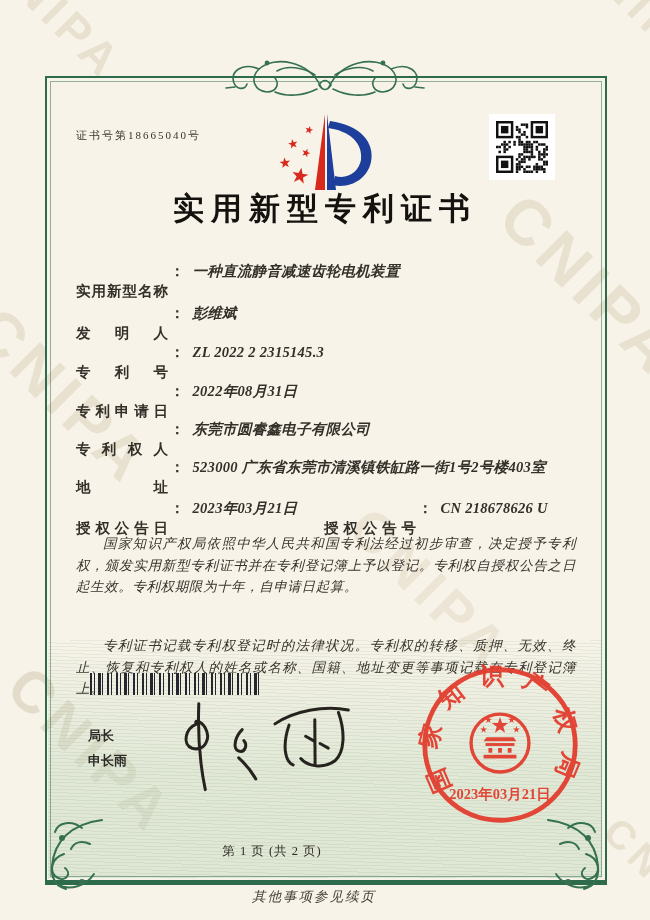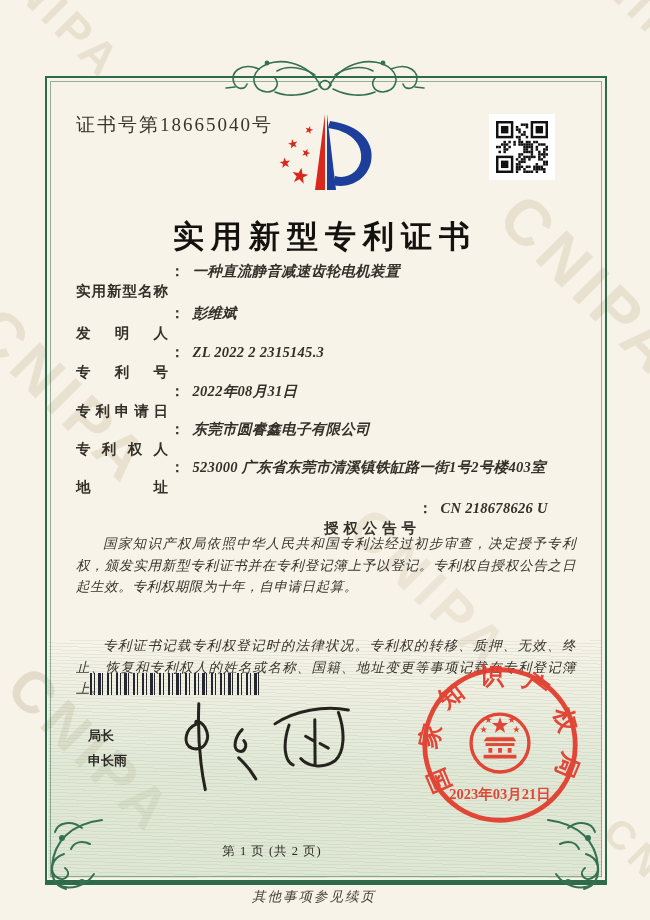--- a/index.html
+++ b/index.html
@@ -26,26 +26,26 @@
     border:1px solid rgba(46,107,76,.5);
   }
   .band{
     position:absolute;left:48px;top:640px;width:554px;height:238px;z-index:1;
     background:
       repeating-linear-gradient(1.5deg, rgba(90,130,100,.10) 0 1px, rgba(0,0,0,0) 1px 3.4px),
       linear-gradient(rgba(210,226,204,0) 0%, rgba(203,221,196,.5) 55%, rgba(203,221,196,.55) 100%);
   }
   .orn{position:absolute;z-index:2;}
   
-  .cert-no{position:absolute;left:76px;top:112px;font-size:19px;letter-spacing:2px;z-index:3;color:#3a342c;}
+  .cert-no{position:absolute;left:76px;top:128px;font-size:11px;letter-spacing:2px;z-index:3;color:#3a342c;}
   .logo{position:absolute;left:278px;top:110px;z-index:3;}
   .qr-pad{position:absolute;left:489px;top:114px;width:66px;height:66px;background:#fff;z-index:3;}
   .qr{position:absolute;left:7px;top:7px;}
   .title{
-    position:absolute;left:0;top:216px;width:650px;text-align:center;z-index:3;
+    position:absolute;left:0;top:188px;width:650px;text-align:center;z-index:3;
     font-size:31px;font-weight:700;letter-spacing:7px;color:#14120f;
   }
   .rows{position:absolute;left:76px;top:262px;width:510px;z-index:3;}
   .row{position:absolute;left:0;white-space:nowrap;font-size:14.5px;font-weight:600;color:#33302a;}
   .row .lab{display:inline-block;width:92px;text-align:justify;text-align-last:justify;vertical-align:top;margin-top:20px;}
   .row .col{display:inline-block;margin:0 2px 0 2px;}
   .row .val{display:inline-block;margin-left:6px;letter-spacing:.3px;font-style:italic;}
   .pair2{position:absolute;left:248px;top:0;white-space:nowrap;}
   .para{
     position:absolute;left:76px;width:500px;z-index:3;
@@ -302,20 +302,23 @@
   <div class="row" style="top:120px;">
     <span class="lab">专利申请日</span><span class="col">：</span><span class="val">2022年08月31日</span>
   </div>
   <div class="row" style="top:158px;">
     <span class="lab">专利权人</span><span class="col">：</span><span class="val">东莞市圆睿鑫电子有限公司</span>
   </div>
   <div class="row" style="top:196px;">
     <span class="lab">地址</span><span class="col">：</span><span class="val">523000 广东省东莞市清溪镇铁缸路一街1号2号楼403室</span>
   </div>
   <div class="row" style="top:237px;">
+    <span>
+      <span class="lab">授权公告日</span><span class="col">：</span><span class="val">2023年03月21日</span>
+    </span>
     <span class="pair2">
       <span class="lab">授权公告号</span><span class="col">：</span><span class="val">CN 218678626 U</span>
     </span>
   </div>
 </div>
 
 <div class="para" style="top:533px;">国家知识产权局依照中华人民共和国专利法经过初步审查，决定授予专利权，颁发实用新型专利证书并在专利登记簿上予以登记。专利权自授权公告之日起生效。专利权期限为十年，自申请日起算。</div>
 <div class="para" style="top:594px;margin-top:41px;">专利证书记载专利权登记时的法律状况。专利权的转移、质押、无效、终止、恢复和专利权人的姓名或名称、国籍、地址变更等事项记载在专利登记簿上。</div>
 
 <div class="barcode"></div>

